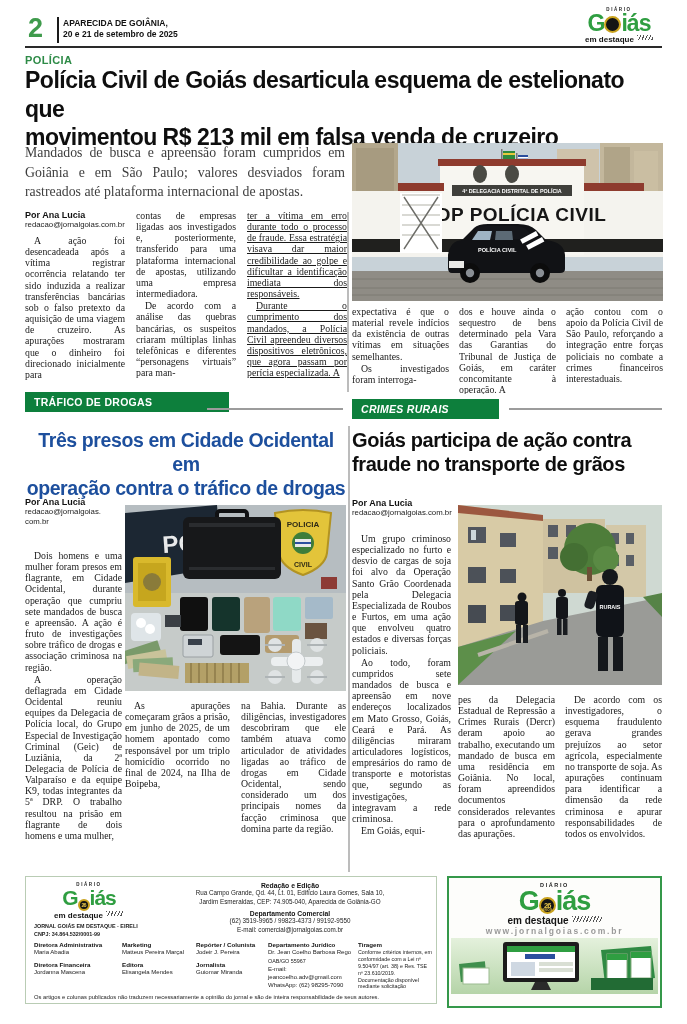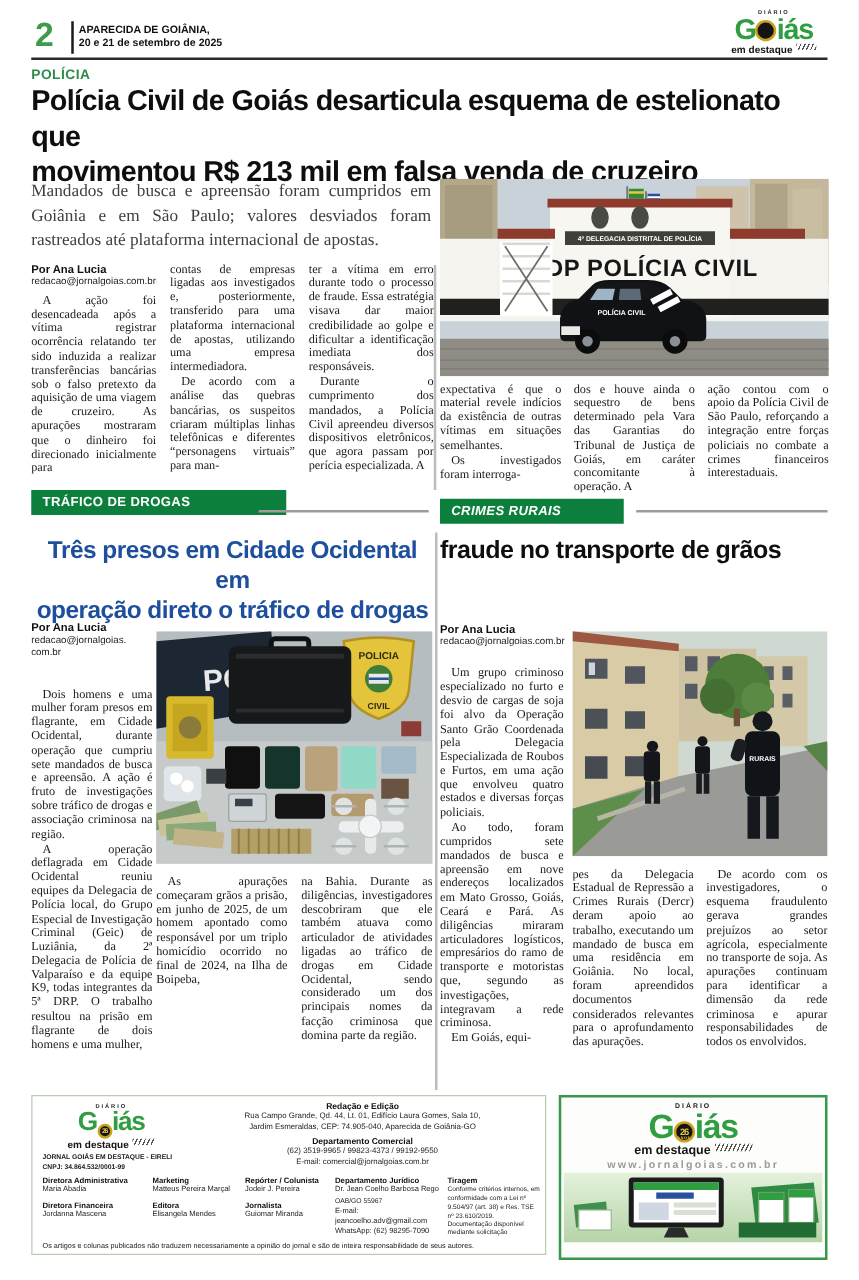--- a/index.html
+++ b/index.html
@@ -140,21 +140,21 @@
       <div style="margin-bottom:5px;">
         <div class="bylineName" style="font-family:'Liberation Sans',sans-serif;">Por Ana Lucia</div>
         <div class="bylineMail" style="font-family:'Liberation Sans',sans-serif;">redacao@jornalgoias.com.brr</div>
       </div>
       <p>A ação foi desencadeada após a vítima registrar ocorrência relatando ter sido induzida a realizar transferências bancárias sob o falso pretexto da aquisição de uma viagem de cruzeiro. As apurações mostraram que o dinheiro foi direcionado inicialmente para</p>
     </div>
     <div class="col" style="width:100px;height:184px;">
       <p class="ni">contas de empresas ligadas aos investigados e, posteriormente, transferido para uma plataforma internacional de apostas, utilizando uma empresa intermediadora.</p>
       <p>De acordo com a análise das quebras bancárias, os suspeitos criaram múltiplas linhas telefônicas e diferentes “personagens virtuais” para man-</p>
     </div>
-    <div class="col" style="width:100px;height:184px;">
+    <div class="col" style="width:100px;height:184px;text-decoration:underline;">
       <p class="ni">ter a vítima em erro durante todo o processo de fraude. Essa estratégia visava dar maior credibilidade ao golpe e dificultar a identificação imediata dos responsáveis.</p>
       <p>Durante o cumprimento dos mandados, a Polícia Civil apreendeu diversos dispositivos eletrônicos, que agora passam por perícia especializada. A</p>
     </div>
   </div>
 
   <div class="abs divider" style="left:347px;top:212px;height:180px;"></div>
 
   <div class="abs colwrap" style="left:352px;top:306px;width:311px;height:88px;gap:10px;">
     <div class="col" style="width:97px;height:88px;">
       <p class="ni">expectativa é que o material revele indícios da existência de outras vítimas em situações semelhantes.</p>
@@ -170,21 +170,21 @@
 
   <div class="abs kickbar" style="left:25px;top:381px;width:204px;margin-top:11px;">TRÁFICO DE DROGAS</div>
   <div class="abs grayline" style="left:207px;top:408px;width:136px;"></div>
   <div class="abs kickbar" style="left:352px;top:399px;width:147px;font-style:italic;">CRIMES RURAIS</div>
   <div class="abs grayline" style="left:509px;top:408px;width:153px;"></div>
 
   <div class="abs divider" style="left:348px;top:426px;height:446px;"></div>
 
   <div class="abs hl2" style="left:25px;top:428px;width:322px;text-align:center;">
     <span>Três presos em Cidade Ocidental em</span>
-    <span>operação direto o tráfico de drogas</span>
+    <span>operação contra o tráfico de drogas</span>
   </div>
 
   <div class="abs" style="left:25px;top:497px;width:97px;">
     <div class="bylineName">Por Ana Lucia</div>
     <div class="bylineMail">
       <div>redacao@jornalgoias.</div>
       <div>com.br</div>
     </div>
   </div>
 
@@ -266,20 +266,21 @@
   <div class="abs colwrap" style="left:125px;top:700px;width:221px;height:172px;gap:11px;">
     <div class="col" style="width:105px;height:172px;">
       <p>As apurações começaram grãos a prisão, em junho de 2025, de um homem apontado como responsável por um triplo homicídio ocorrido no final de 2024, na Ilha de Boipeba,</p>
     </div>
     <div class="col" style="width:105px;height:172px;">
       <p class="ni">na Bahia. Durante as diligências, investigadores descobriram que ele também atuava como articulador de atividades ligadas ao tráfico de drogas em Cidade Ocidental, sendo considerado um dos principais nomes da facção criminosa que domina parte da região.</p>
     </div>
   </div>
 
   <div class="abs hl3" style="left:352px;top:428px;width:312px;">
+    <span>Goiás participa de ação contra</span>
     <span>fraude no transporte de grãos</span>
   </div>
 
   <div class="abs" style="left:352px;top:498px;width:99px;">
     <div class="bylineName">Por Ana Lucia</div>
     <div class="bylineMail">redacao@jornalgoias.com.br</div>
   </div>
 
   <div class="abs" style="left:458px;top:505px;width:204px;height:180px;">
     <svg width="204" height="180" viewBox="0 0 204 180">

